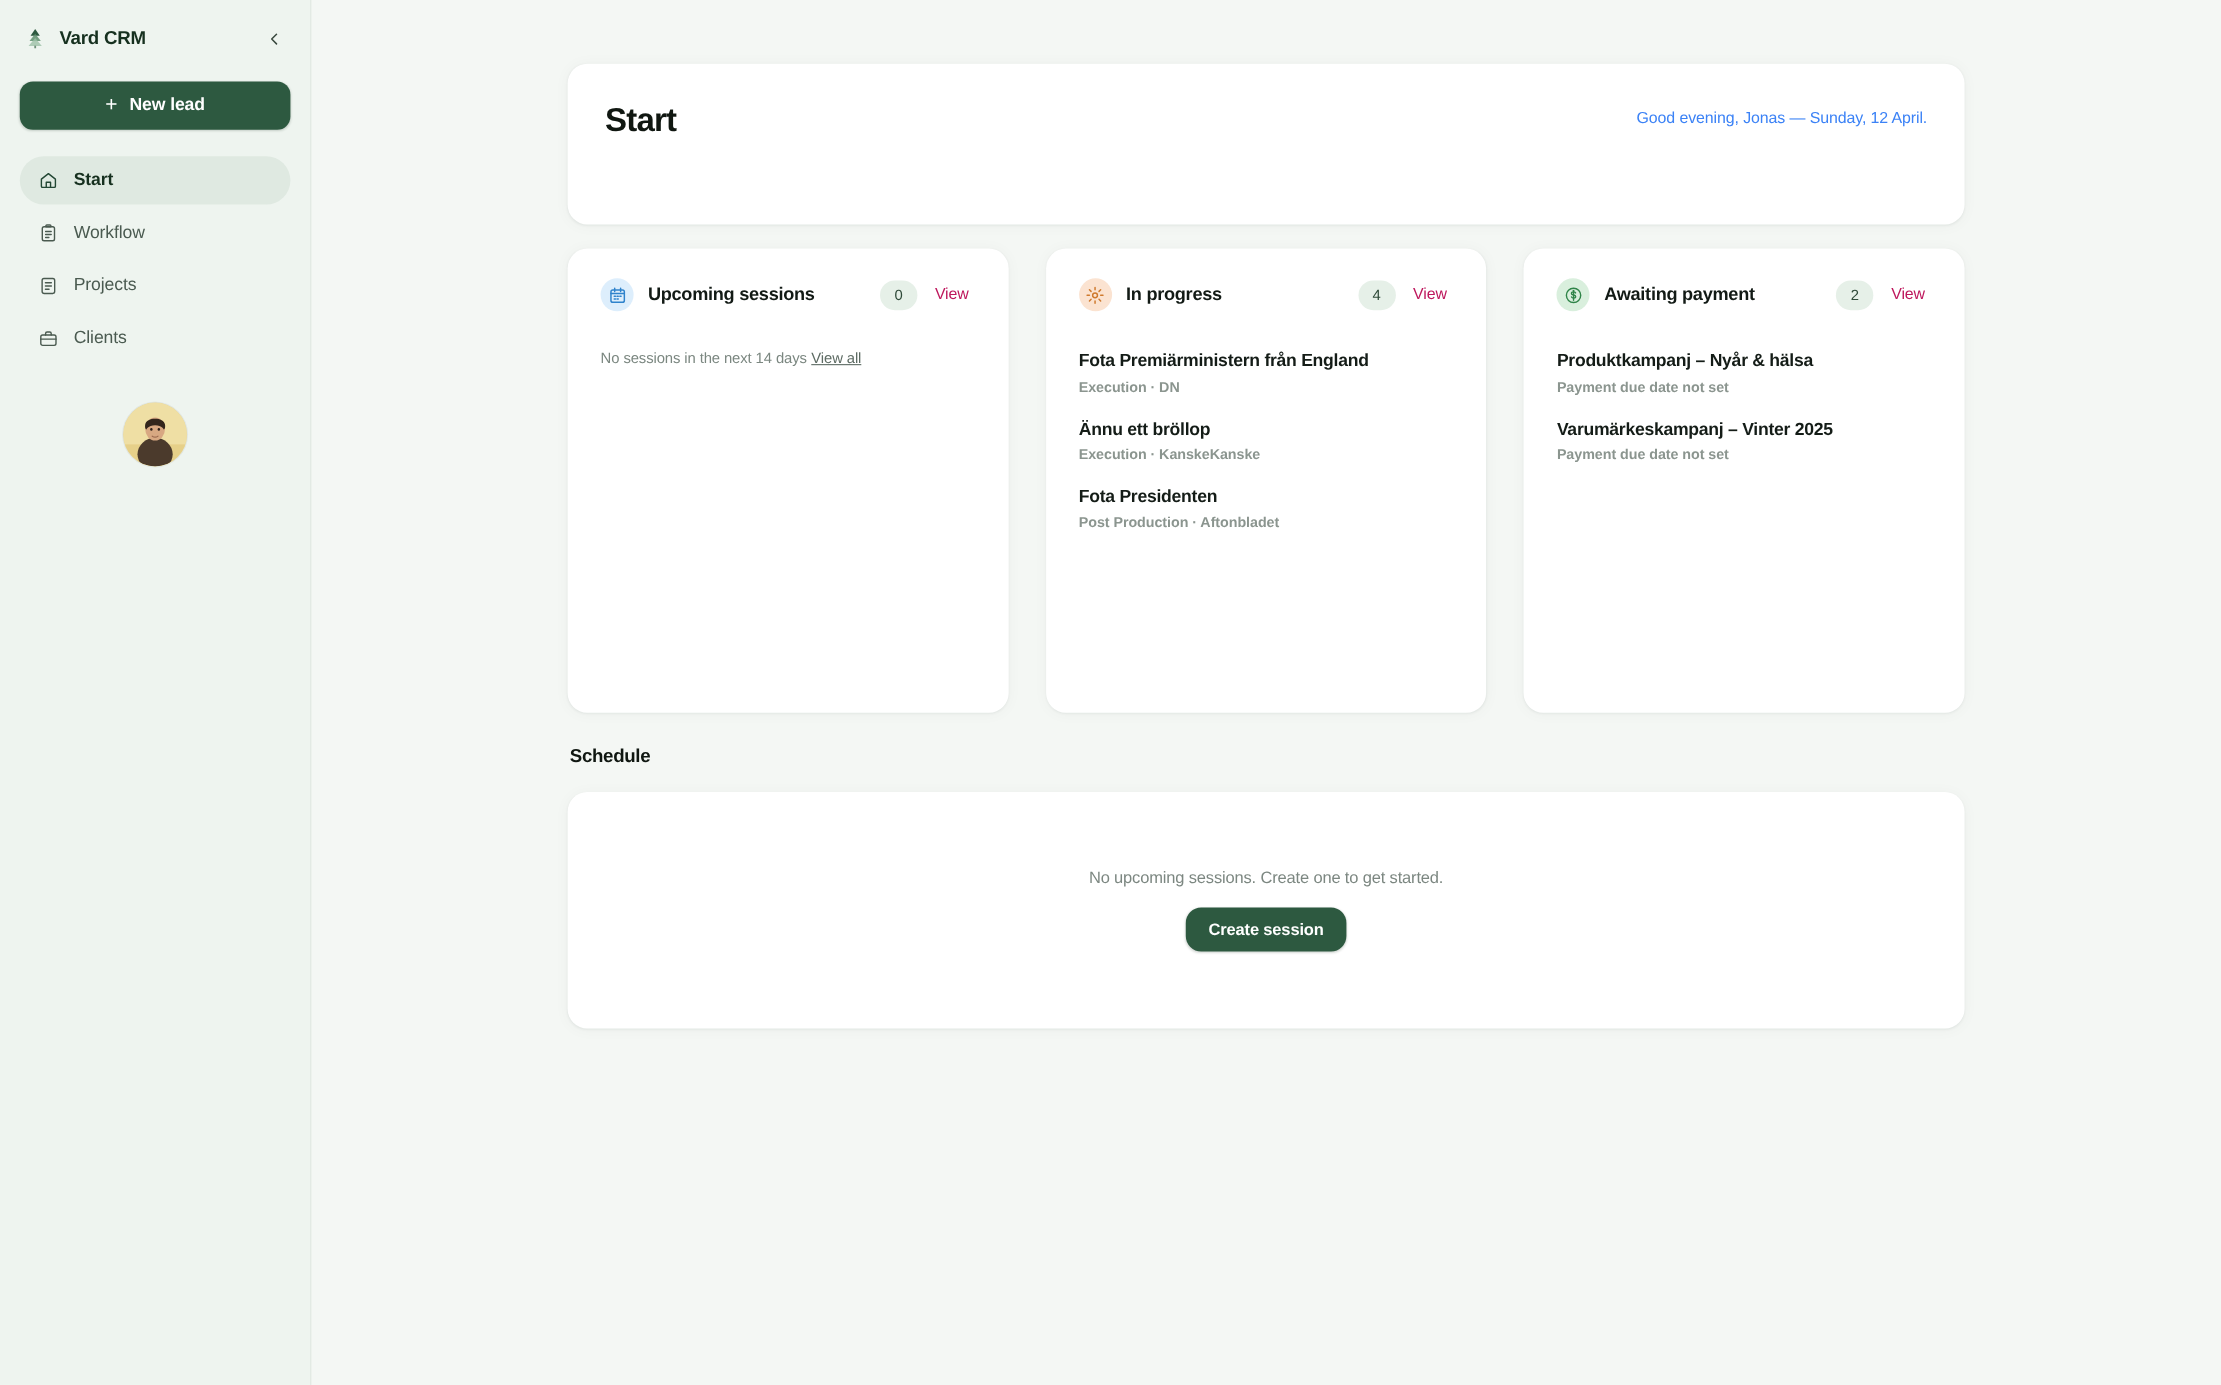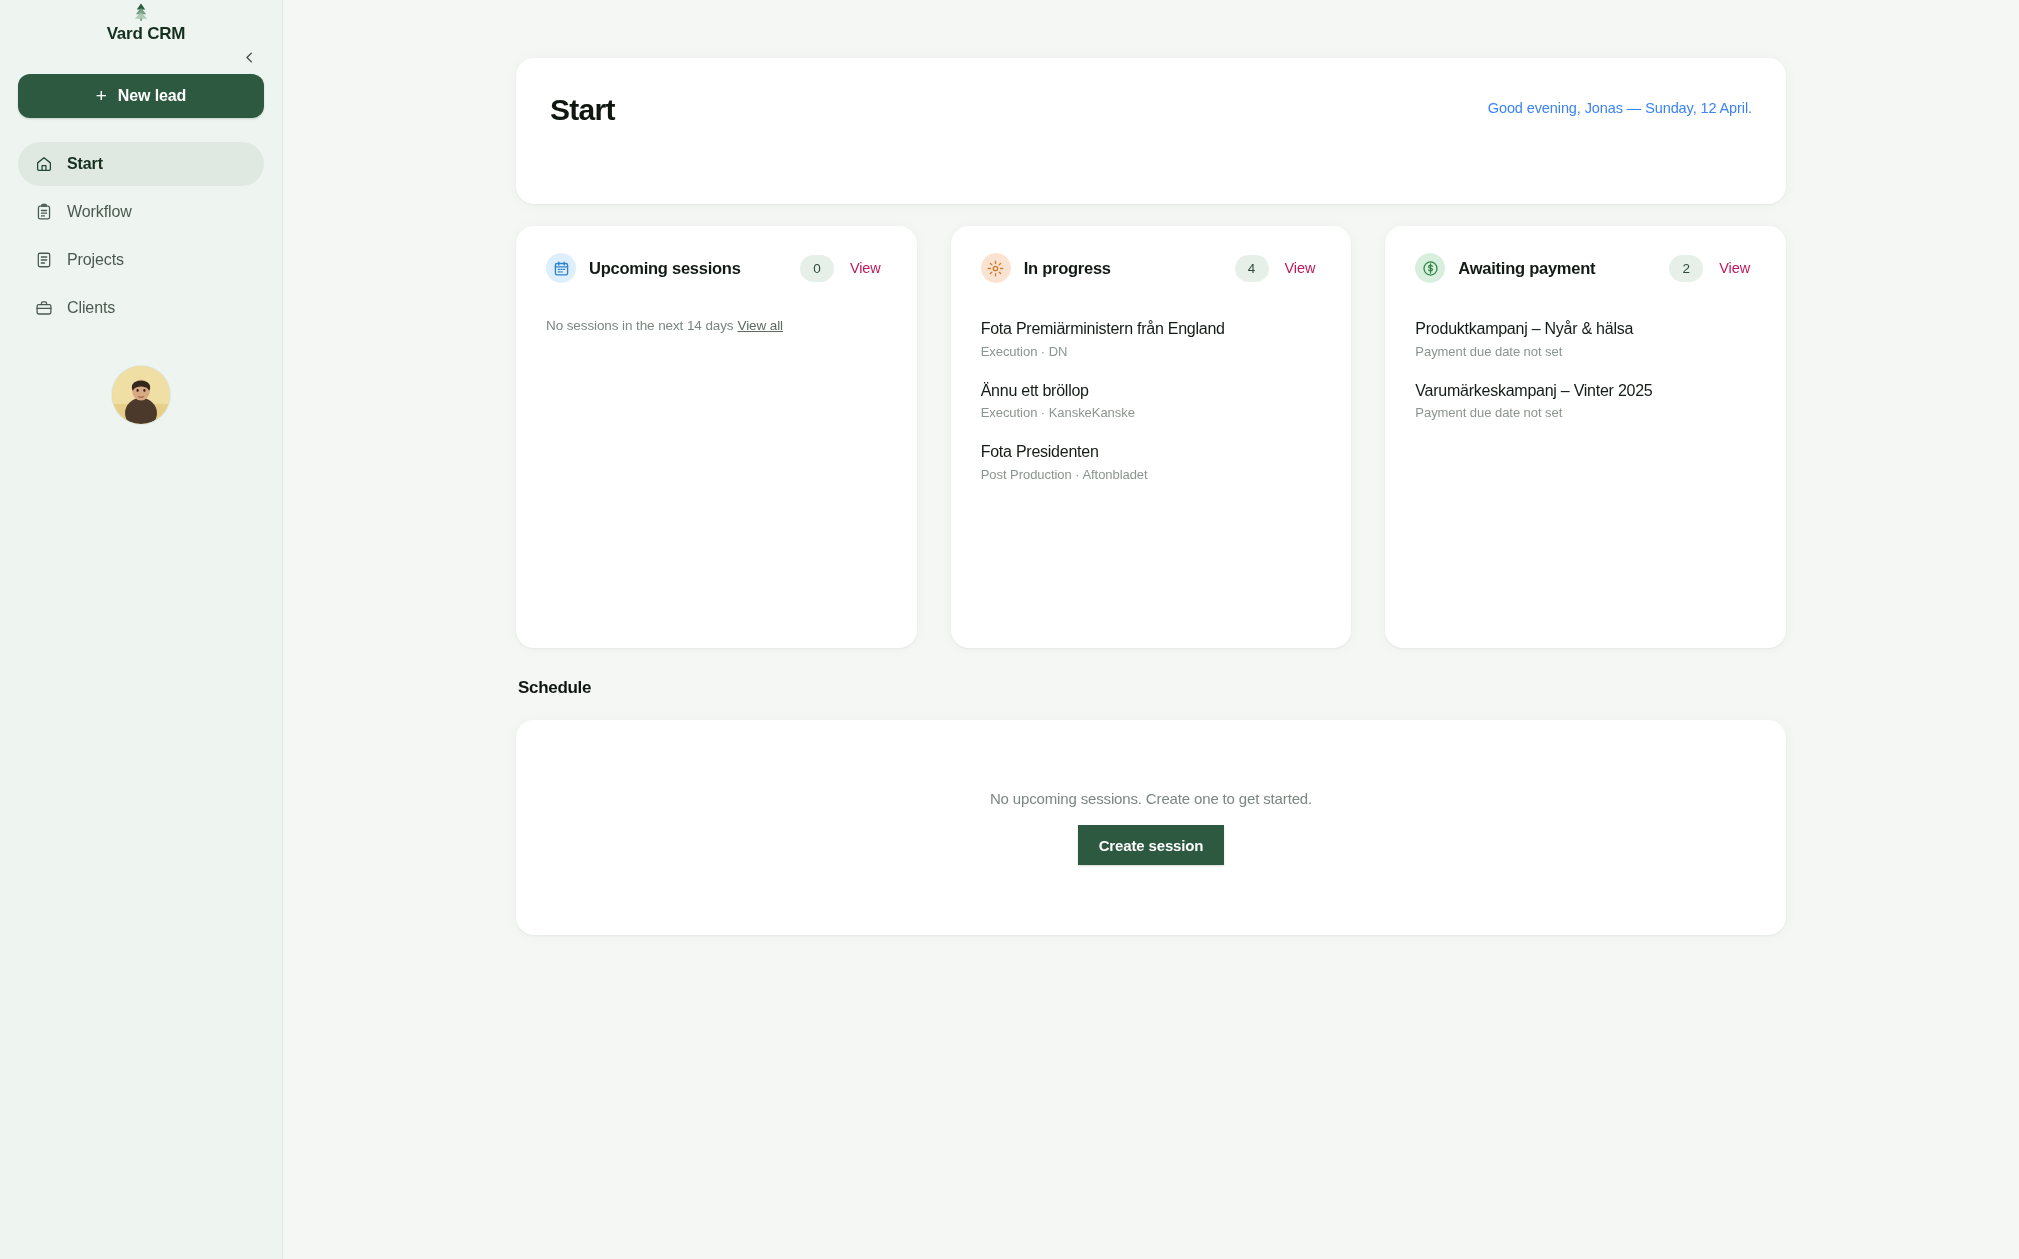--- a/index.html
+++ b/index.html
@@ -32,21 +32,20 @@
     border-right: 1px solid #e0e8e1;
     padding: 0 18px;
     position: relative;
   }
 
   .brand {
     display: flex;
     align-items: center;
     height: 70px;
     padding: 0 2px;
-    flex-direction: column;
   }
 
   .brand-logo {
     width: 24px;
     height: 24px;
     flex: 0 0 24px;
     display: flex;
     align-items: center;
     justify-content: center;
   }
@@ -276,21 +275,21 @@
 
   .empty-note a {
     color: #5d6b63;
     text-decoration: underline;
     cursor: pointer;
     margin-left: 4px;
   }
 
   .list { display: flex; flex-direction: column; }
 
-  .list-item { padding-bottom: 21px; cursor: pointer; }
+  .list-item { padding-bottom: 21px; cursor: pointer; font-weight: bold; }
   .list-item:last-child { padding-bottom: 0; }
 
   .item-title {
     font-size: 16px;
     color: #141c17;
     letter-spacing: -0.25px;
     line-height: 1.35;
   }
 
   .item-meta {
@@ -325,21 +324,21 @@
   .schedule-empty {
     font-size: 15px;
     color: #7c8781;
     letter-spacing: -0.15px;
   }
 
   .create-session-btn {
     background: #2d5940;
     color: #ffffff;
     border: none;
-    border-radius: 0;
+    border-radius: 14px;
     height: 40px;
     padding: 0 21px;
     font-family: inherit;
     font-size: 15px;
     font-weight: 700;
     letter-spacing: -0.15px;
     cursor: pointer;
     box-shadow: 0 1px 2px rgba(20,45,30,0.18);
   }
 </style>

